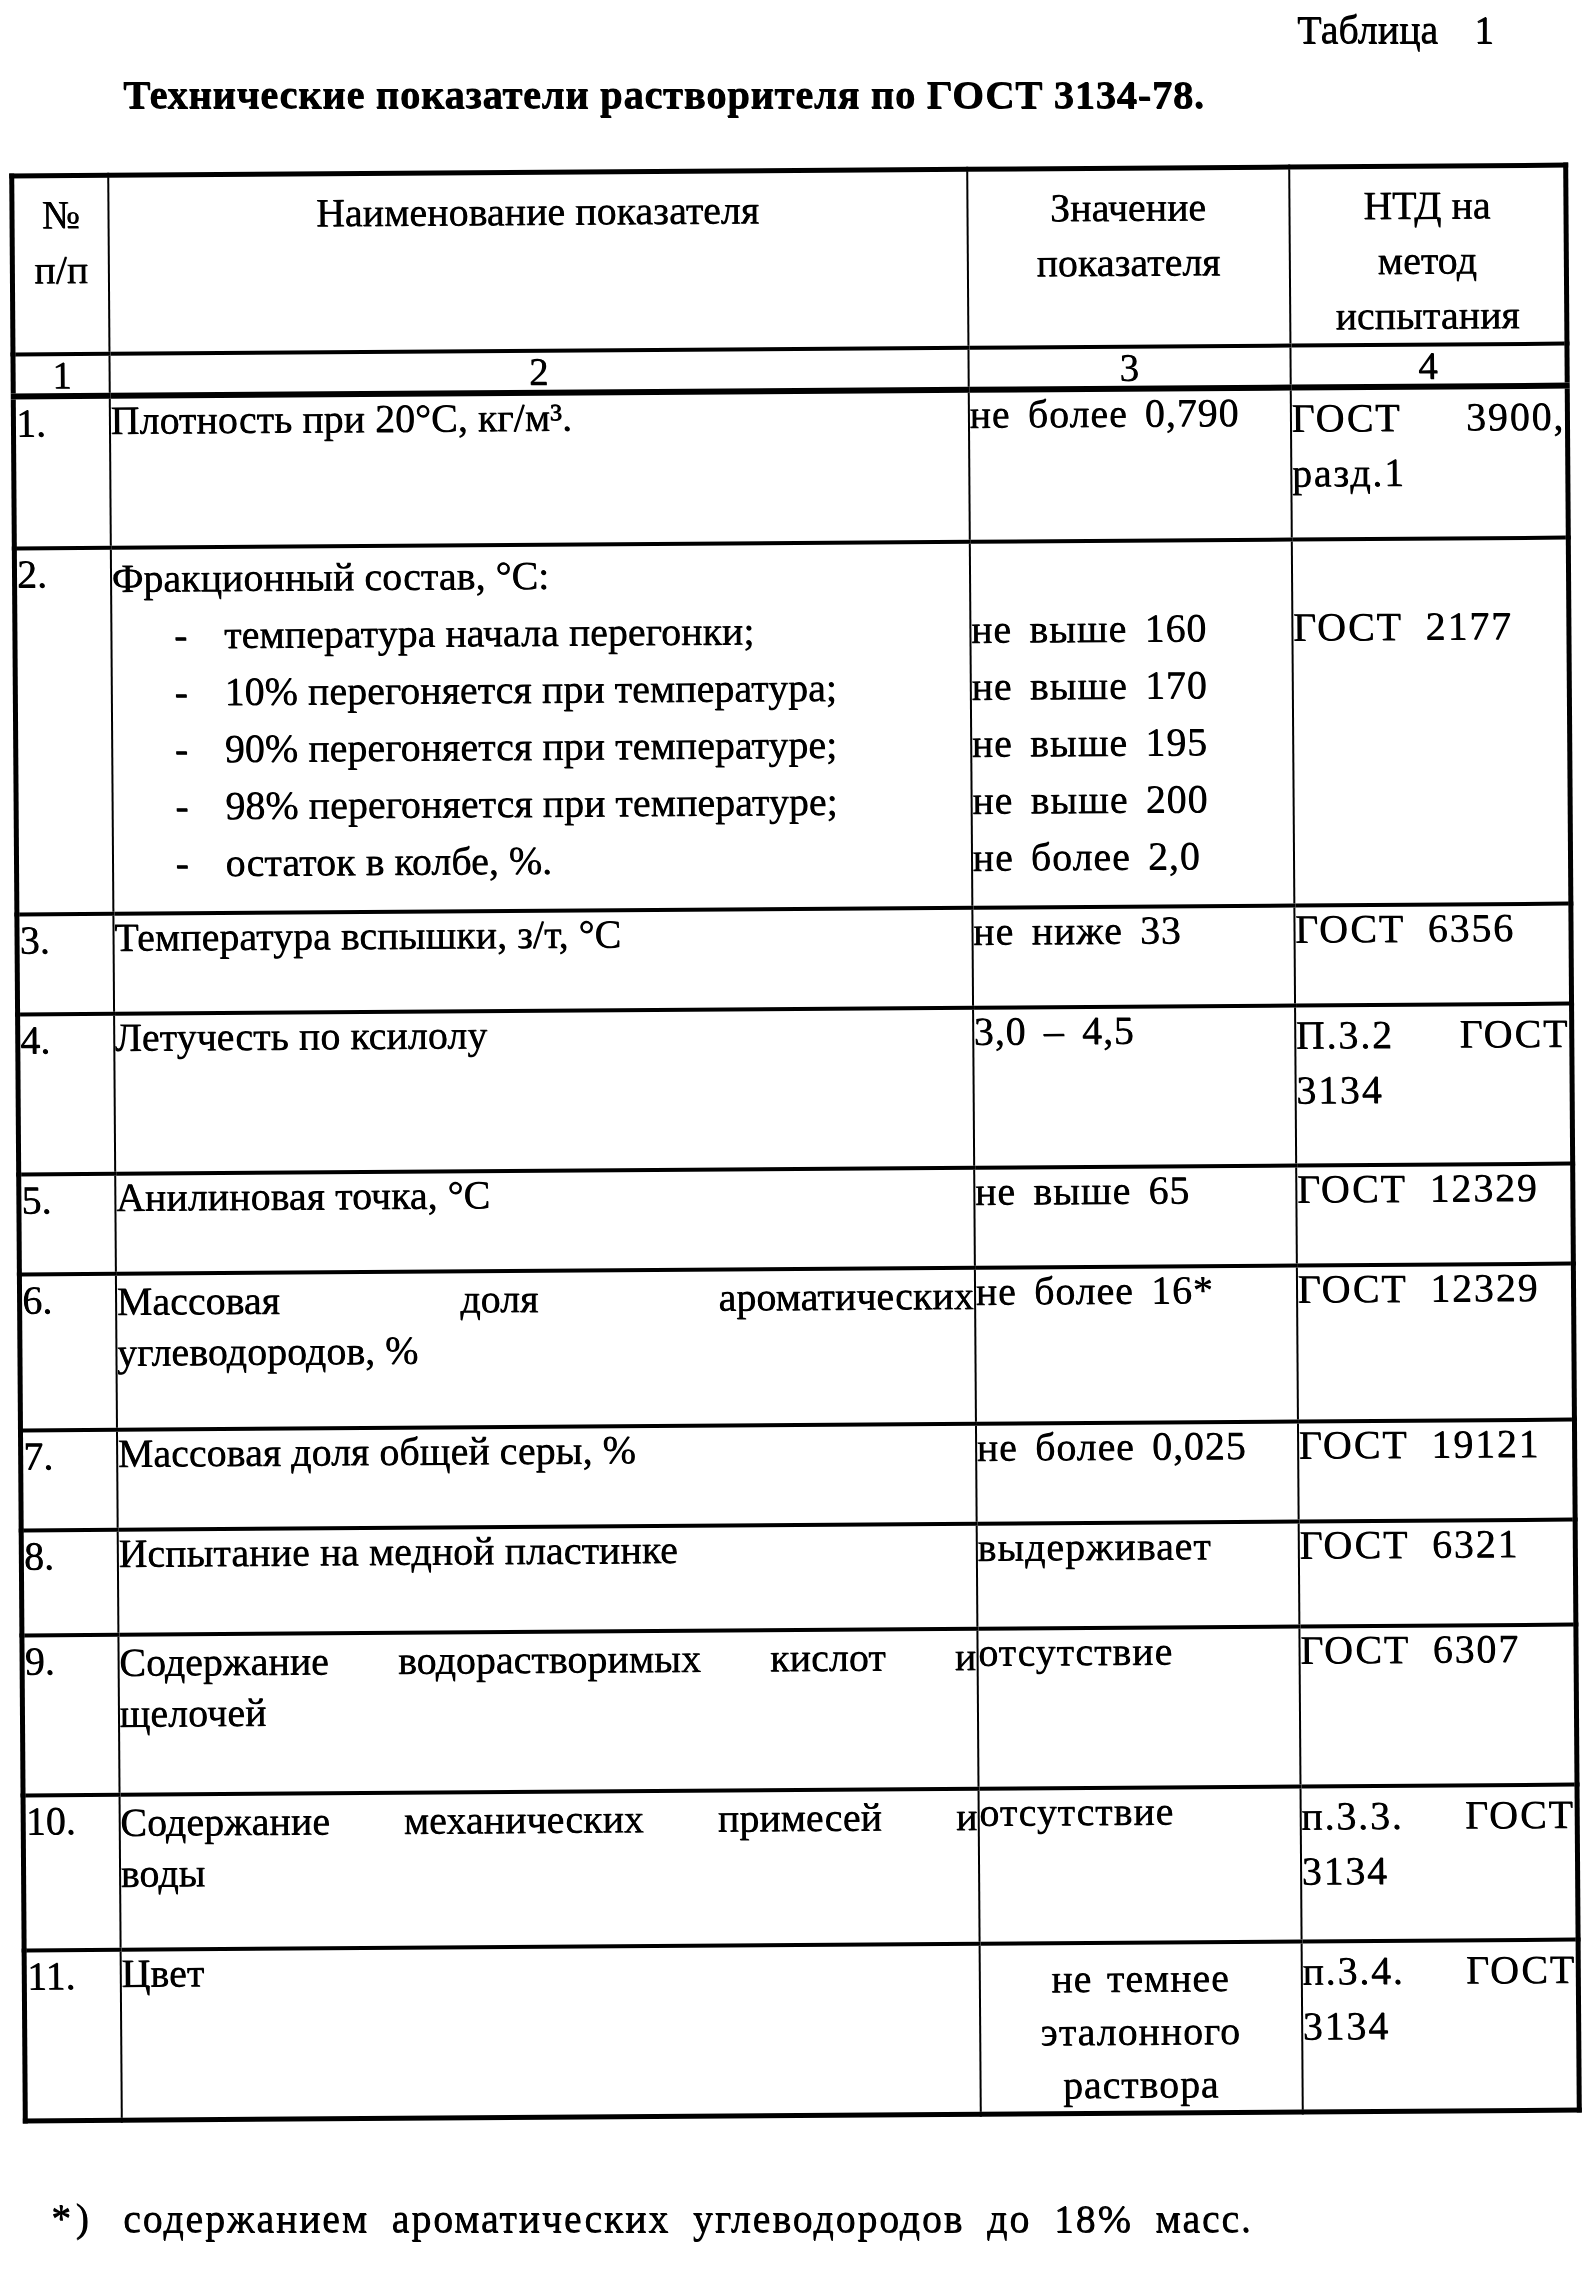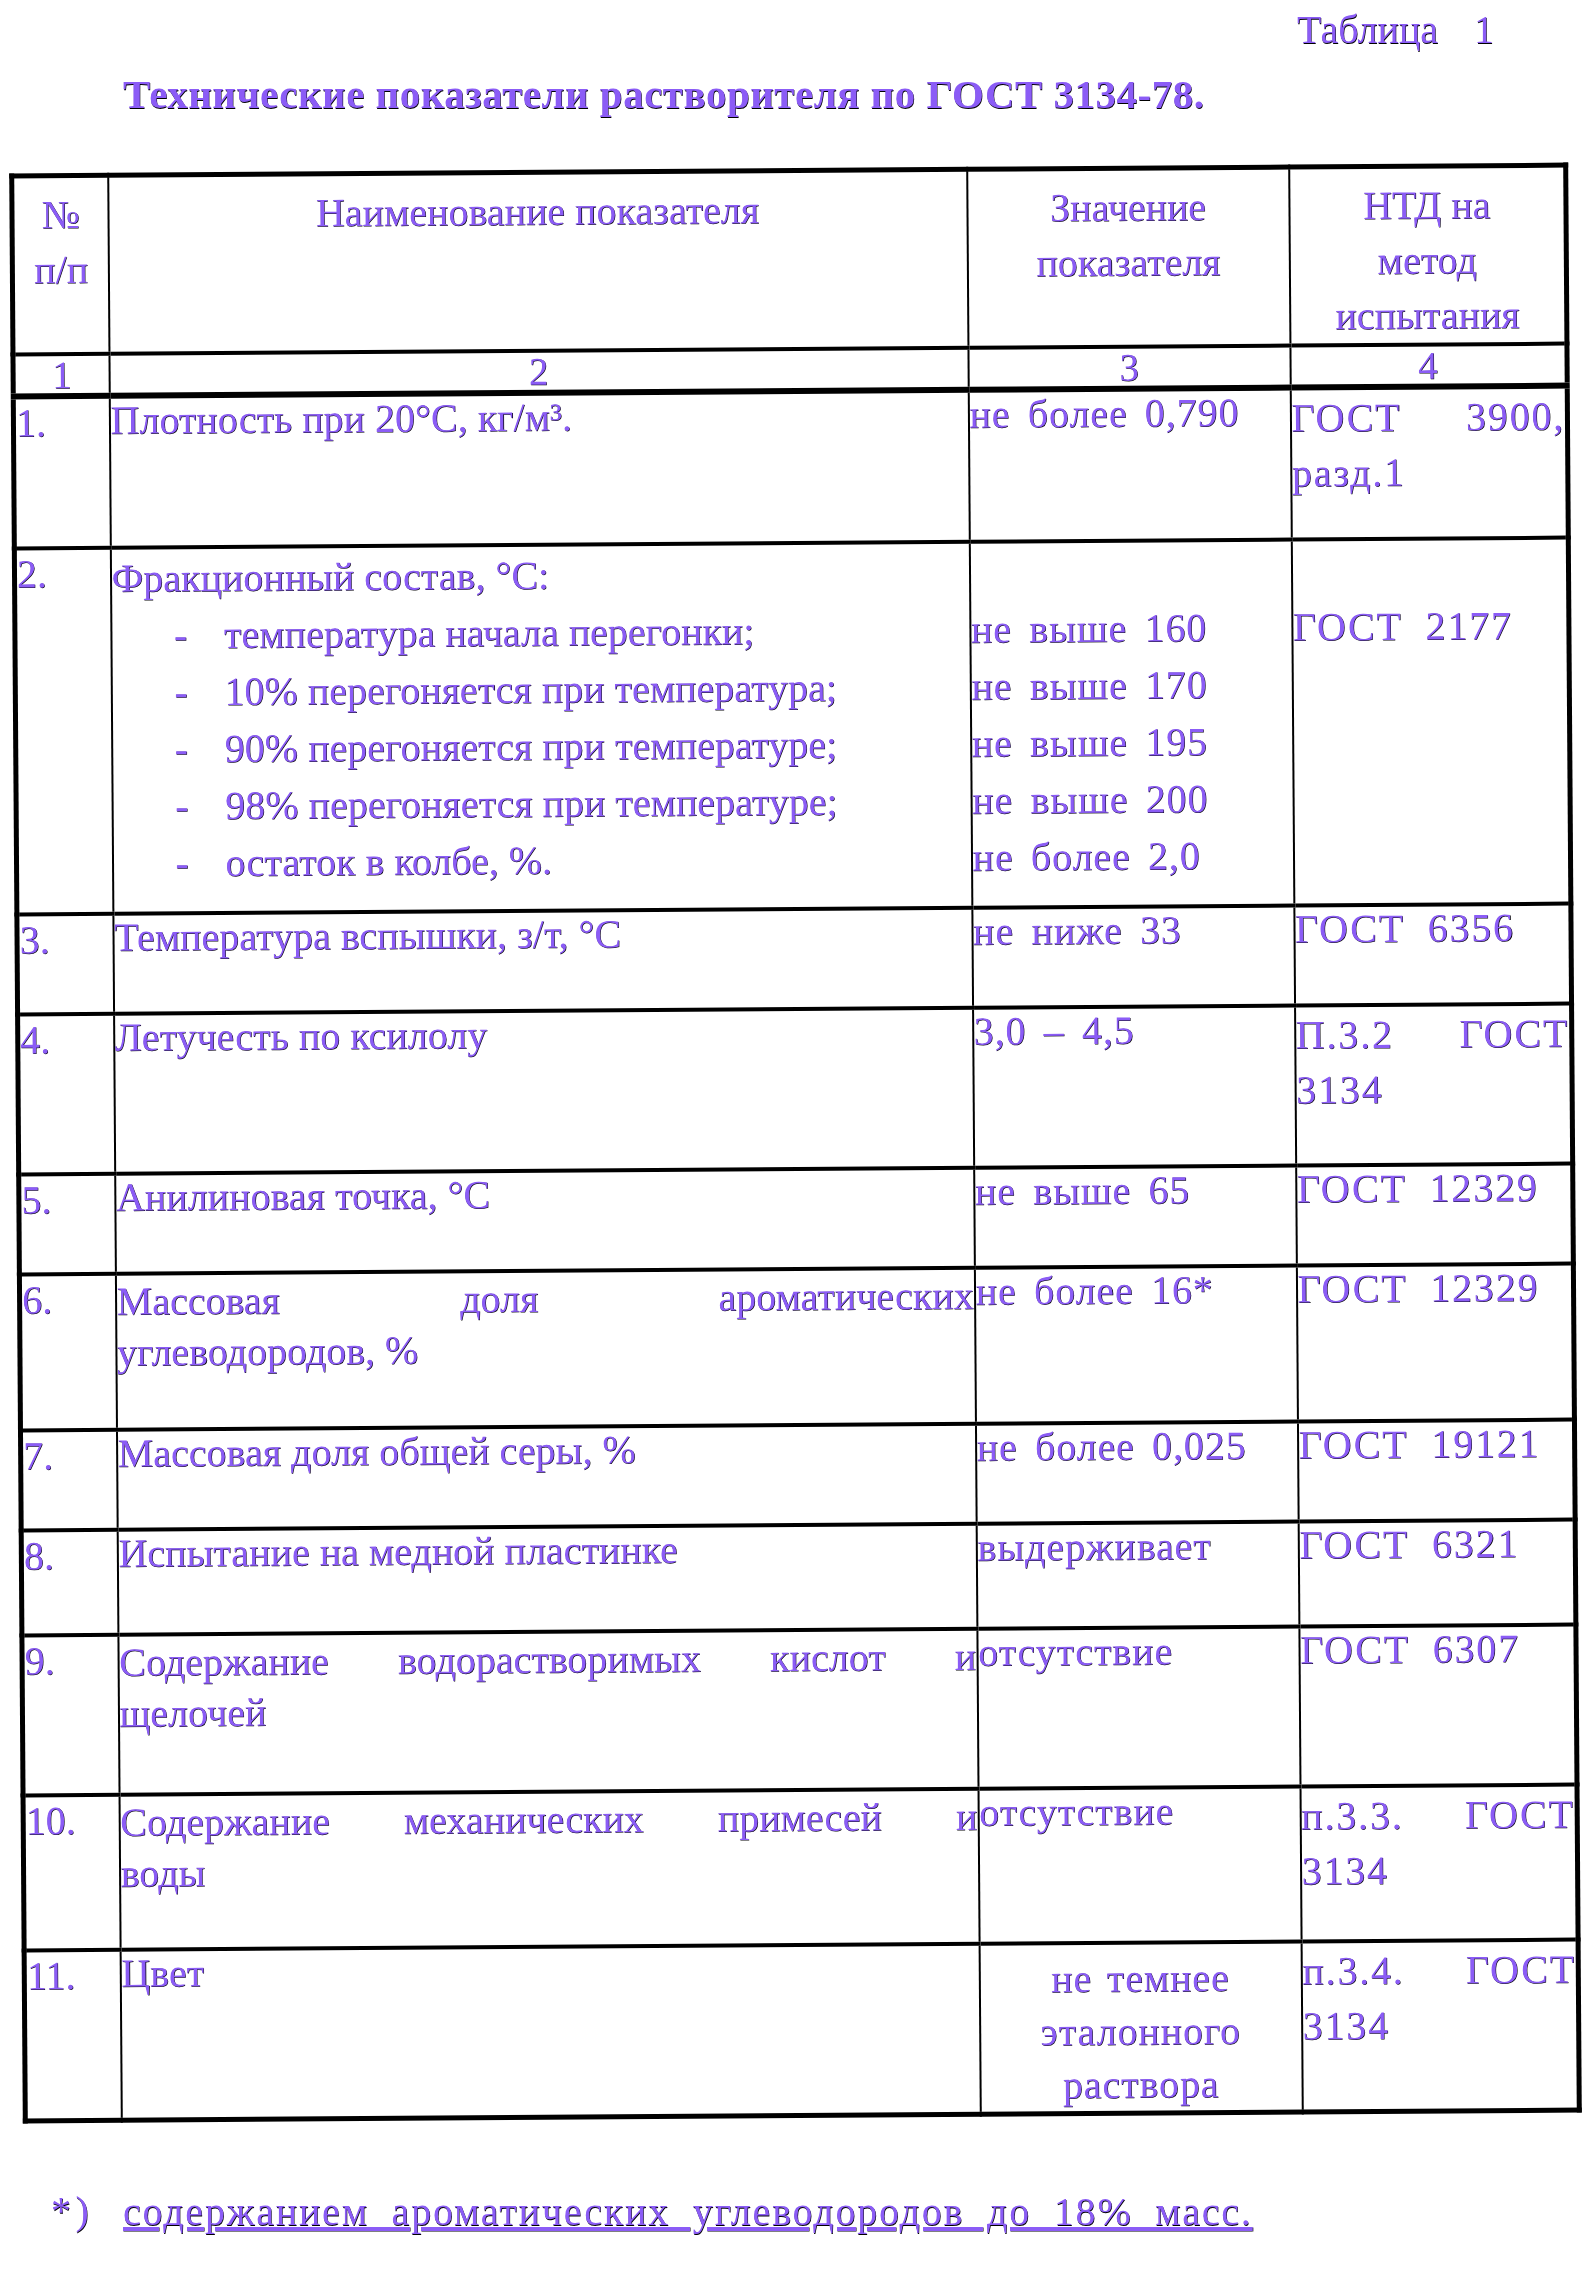--- a/index.html
+++ b/index.html
@@ -1,20 +1,20 @@
 <!DOCTYPE html>
 <html style="font-size:14.7px"><head>
 <meta charset="utf-8">
 <style>
   html,body { margin:0; padding:0; background:#ffffff; }
   .page {
     position:relative;
     width:1589px; height:2296px;
     background:#ffffff;
-    color:#8b5cf6;
+    color:#000000;
     font-family:"Liberation Serif","DejaVu Serif",serif;
     font-size:40px;
     text-shadow:0.5px 0.5px 0 #000;
     overflow:hidden;
   }
 
   .table-label {
     position:absolute; top:5.5px; left:1297px;
     word-spacing:26px;
   }
@@ -76,21 +76,21 @@
 
   
   td.val.clines { padding-top:7.3px; }
   .vline { line-height:53px; text-align:center; word-spacing:3.7px; }
 
   
   .footnote { position:absolute; left:51px; top:2175px; width:1517px; }
   .fn-row { position:relative; padding-left:72px; }
   .fn-marker { position:absolute; left:0; top:0; letter-spacing:4.6px; }
   .fn-line1 { line-height:50px; text-align:justify; text-align-last:justify; }
-  .fn-line2 { line-height:50px; letter-spacing:1.8px; word-spacing:11px; margin-top:12px;text-decoration:underline; }
+  .fn-line2 { line-height:50px; letter-spacing:1.8px; word-spacing:11px; margin-top:19px; }
 </style>
 </head>
 <body>
 
 <div class="page">
 
   <div class="table-label">Таблица 1</div>
   <div class="doc-title">Технические показатели растворителя по ГОСТ 3134-78.</div>
 
   <table class="spec">

